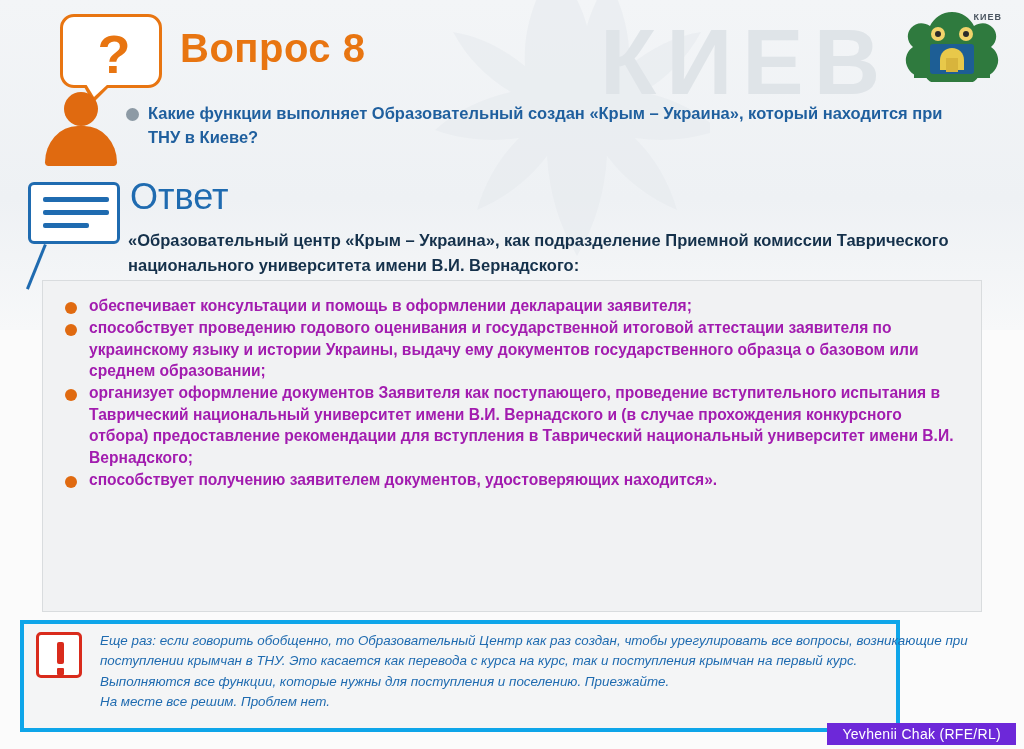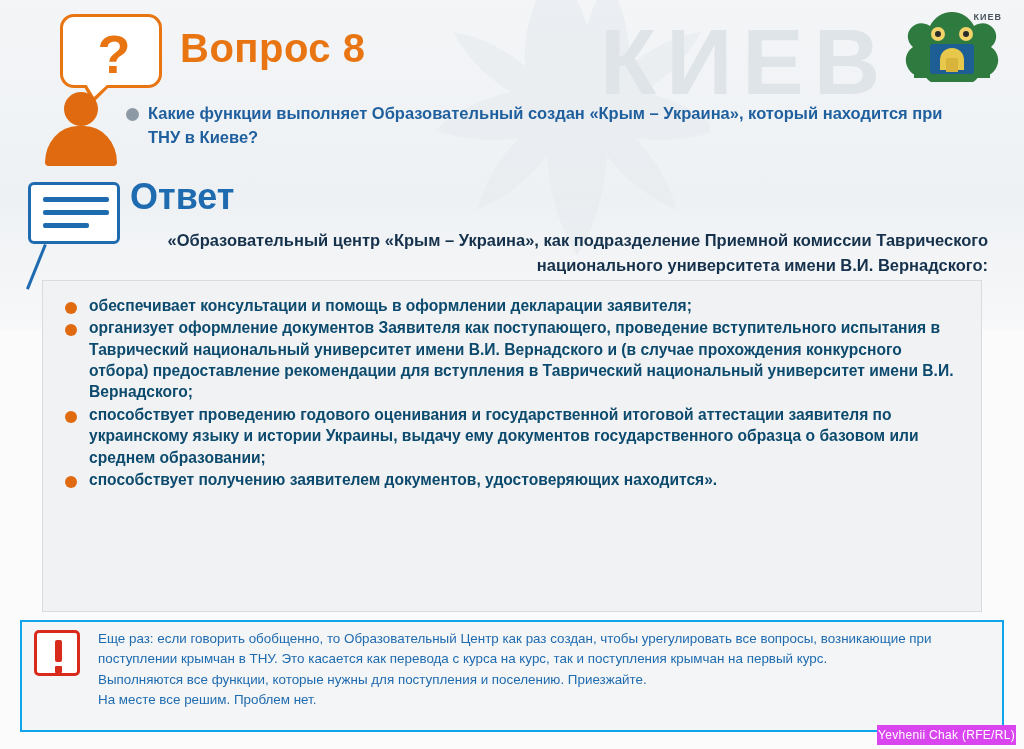--- a/index.html
+++ b/index.html
@@ -139,67 +139,67 @@
     left: 44px; top: 244px;
     width: 2px; height: 0;
     border-left: 3px solid #1f6bb0;
     height: 48px;
     transform: rotate(22deg);
     transform-origin: top left;
   }
   .a-title {
     position: absolute;
     left: 130px; top: 176px;
-    font-size: 36px; font-weight: bold; color: #1f6bb0;
+    font-size: 36px; font-weight: normal; color: #1f6bb0;
   }
   .a-lead {
     position: absolute;
     left: 128px; top: 228px;
     width: 860px;
     font-size: 16.5px; font-weight: bold; color: #15314b;
     line-height: 1.5;
-    text-align: right;
   }
 
   
   .list-panel {
     position: absolute;
     left: 42px; top: 280px;
     width: 940px; height: 332px;
     background: #f1f2f3;
     border: 1px solid #d9dcde;
   }
   ul.bullets {
     list-style: none;
     margin: 0; padding: 14px 18px 0 20px;
   }
   ul.bullets li {
     position: relative;
     padding-left: 26px;
     margin-bottom: 1px;
     font-size: 15.6px;
     font-weight: bold;
-    color: #0c4a6e;
+    color: #a21caf;
     line-height: 1.37;
   }
   ul.bullets li:before {
     content: "";
     position: absolute;
     left: 2px; top: 7px;
     width: 12px; height: 12px; border-radius: 50%;
     background: #e06a10;
   }
 
   
   .note-panel {
     position: absolute;
     left: 20px; top: 620px;
-    width: 984px; height: 112px;
+    width: 880px; height: 112px;
     background: #f4f5f6;
-    border: 2px solid #0ea5e9;
+    border: 4px solid #0ea5e9;
+    font-style: italic;
   }
   .excl {
     position: absolute;
     left: 12px; top: 8px;
     width: 46px; height: 46px;
     border: 3px solid #d92b1c;
     border-radius: 5px;
     background: #ffffff;
   }
   .excl .bar {
@@ -230,24 +230,24 @@
     position: absolute;
     right: 22px; top: 12px;
     font-size: 9px; font-weight: bold; color: #4a5560;
     letter-spacing: 1px;
   }
 
   
   .credit {
     position: absolute;
     right: 8px; bottom: 4px;
-    background: #d946ef;
+    background: #6d28d9;
     color: #ffffff;
-    font-size: 12px;
-    padding: 3px 1px;
+    font-size: 14px;
+    padding: 3px 15px;
     letter-spacing: .3px;
   }
 </style>
 </head>
 <body>
 
 <div class="page-bg"></div>
 
 <div class="bg-watermark">
   <svg class="bg-bird" viewBox="0 0 330 360">
@@ -291,22 +291,22 @@
   <div class="line l2"></div>
   <div class="line l3"></div>
 </div>
 <div class="a-tail"></div>
 <div class="a-title">Ответ</div>
 <div class="a-lead">«Образовательный центр «Крым – Украина», как подразделение Приемной комиссии Таврического национального университета имени В.И. Вернадского:</div>
 
 <div class="list-panel">
   <ul class="bullets">
     <li>обеспечивает консультации и помощь в оформлении декларации заявителя;</li>
+    <li>способствует проведению годового оценивания и государственной итоговой аттестации заявителя по украинскому языку и истории Украины, выдачу ему документов государственного образца о базовом или среднем образовании;</li>
     <li>организует оформление документов Заявителя как поступающего, проведение вступительного испытания в Таврический национальный университет имени В.И. Вернадского и (в случае прохождения конкурсного отбора) предоставление рекомендации для вступления в Таврический национальный университет имени В.И. Вернадского;</li>
-    <li>способствует проведению годового оценивания и государственной итоговой аттестации заявителя по украинскому языку и истории Украины, выдачу ему документов государственного образца о базовом или среднем образовании;</li>
     <li>способствует получению заявителем документов, удостоверяющих находится».</li>
   </ul>
 </div>
 
 <div class="note-panel">
   <div class="excl">
     <div class="bar"></div>
     <div class="pt"></div>
   </div>
   <div class="note-text">

